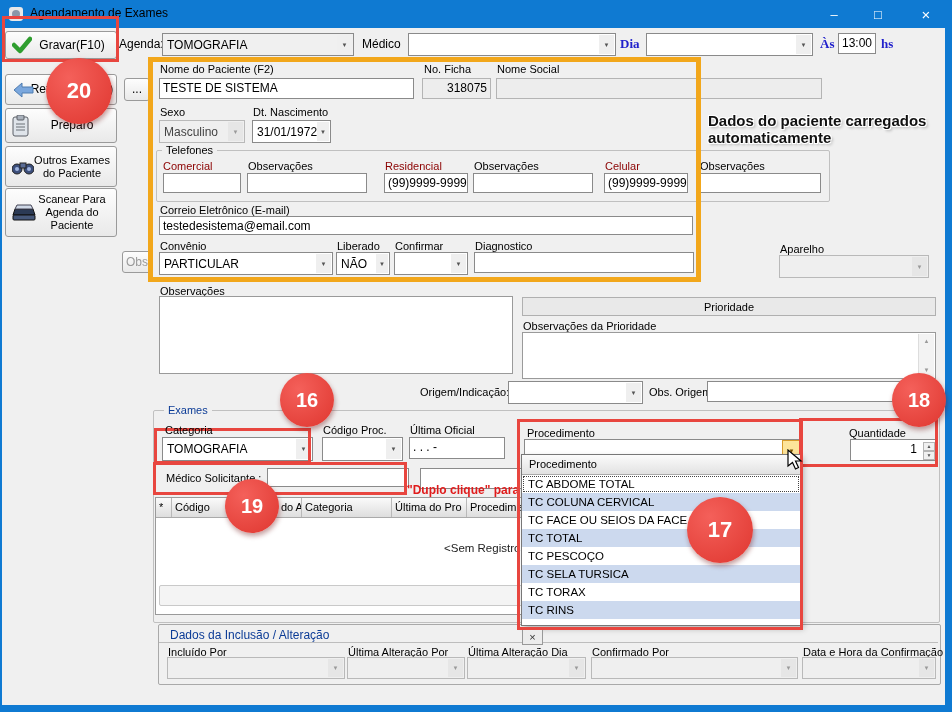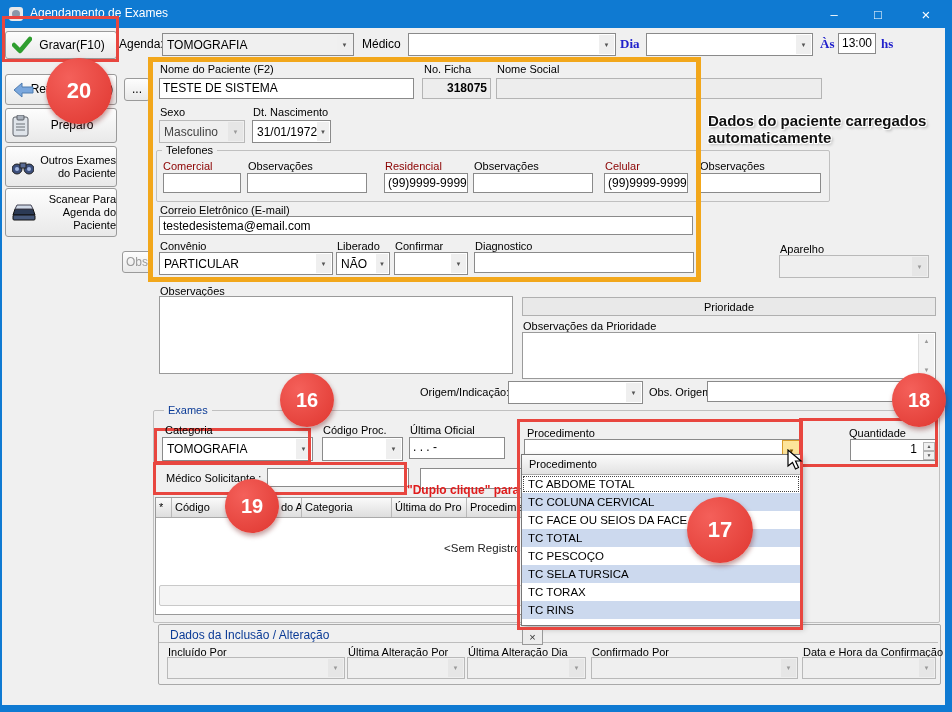--- a/index.html
+++ b/index.html
@@ -1,46 +1,46 @@
 <!DOCTYPE html>
 <html><head>
 <meta charset="utf-8">
 <style>
   html,body{margin:0;padding:0;background:#fff;}
   #win{position:relative;width:952px;height:712px;background:#f0f0f0;overflow:hidden;
        font-family:"Liberation Sans",sans-serif;color:#000;}
   .abs{position:absolute;}
   
   .titlebar{position:absolute;left:0;top:0;width:952px;height:28px;background:#0f7ad2;}
-  .wtitle{position:absolute;left:30px;top:6px;font-size:12px;color:#ffffff;white-space:nowrap;}
+  .wtitle{position:absolute;left:30px;top:6px;font-size:12px;color:#000000;white-space:nowrap;}
   .wbtn{position:absolute;top:0;height:28px;color:#fff;font-size:13px;display:flex;align-items:center;justify-content:center;}
   .edge{position:absolute;background:#0f7ad2;}
   
   .lbl{position:absolute;font-size:11px;white-space:nowrap;color:#000;}
   .lbl.dr{color:#8b0000;}
   .lbl.blue{color:#2121cc;font-weight:bold;font-family:"Liberation Serif",serif;font-size:13px;}
   .lbl.navy{color:#0b3b96;font-size:11px;}
   .lbl.big{font-size:12px;}
   
   .in{position:absolute;background:#fff;border:1px solid #8a8a8a;font-size:12px;line-height:19px;
       padding:0 3px;white-space:nowrap;overflow:hidden;}
   .in.dis{background:#ededed;border-color:#b4b4b4;}
-  .in.right{text-align:right;font-weight:bold;}
+  .in.right{text-align:right;}
   .combo{position:absolute;background:#fff;border:1px solid #8a8a8a;font-size:12px;}
   .combo .cv{position:absolute;left:4px;top:0;right:17px;bottom:0;overflow:hidden;white-space:nowrap;
              display:flex;align-items:center;}
   .combo .arr{position:absolute;right:1px;top:1px;bottom:1px;width:15px;background:#efefef;color:#555;
               font-size:6px;display:flex;align-items:center;justify-content:center;}
   .combo.dis{background:#efefef;border-color:#b9b9b9;color:#444;}
   .combo.dis .arr{background:#e6e6e6;color:#9a9a9a;}
   .combo.ro{background:#f0f0f0;}
   .arr.hot{background:#fde49a !important;border:1px solid #d89b2b;color:#7a5200 !important;right:0;top:0;bottom:0;}
   
   .btn{position:absolute;background:linear-gradient(#fdfdfd,#e9e9e9);border:1px solid #9a9a9a;border-radius:3px;
-       font-size:12px;display:flex;align-items:center;justify-content:center;text-align:right;line-height:13px;}
+       font-size:12px;display:flex;align-items:center;justify-content:center;text-align:center;line-height:13px;}
   .btn .bico{position:absolute;left:6px;top:50%;transform:translateY(-50%);}
   .btn .blab{margin-left:22px;}
   .btn.dis{color:#9a9a9a;}
   
   .fs{position:absolute;border:1px solid #c0c0c0;border-radius:2px;}
   .legend{position:absolute;background:#f0f0f0;padding:0 4px;font-size:11px;z-index:2;white-space:nowrap;}
   .ta{position:absolute;background:#fff;border:1px solid #9a9a9a;}
   .sb{position:absolute;right:1px;top:1px;bottom:1px;width:15px;background:#f3f3f3;border-left:1px solid #ddd;}
   .sb .sarr{position:absolute;left:0;width:15px;height:14px;color:#9a9a9a;font-size:6px;display:flex;align-items:center;justify-content:center;}
   

